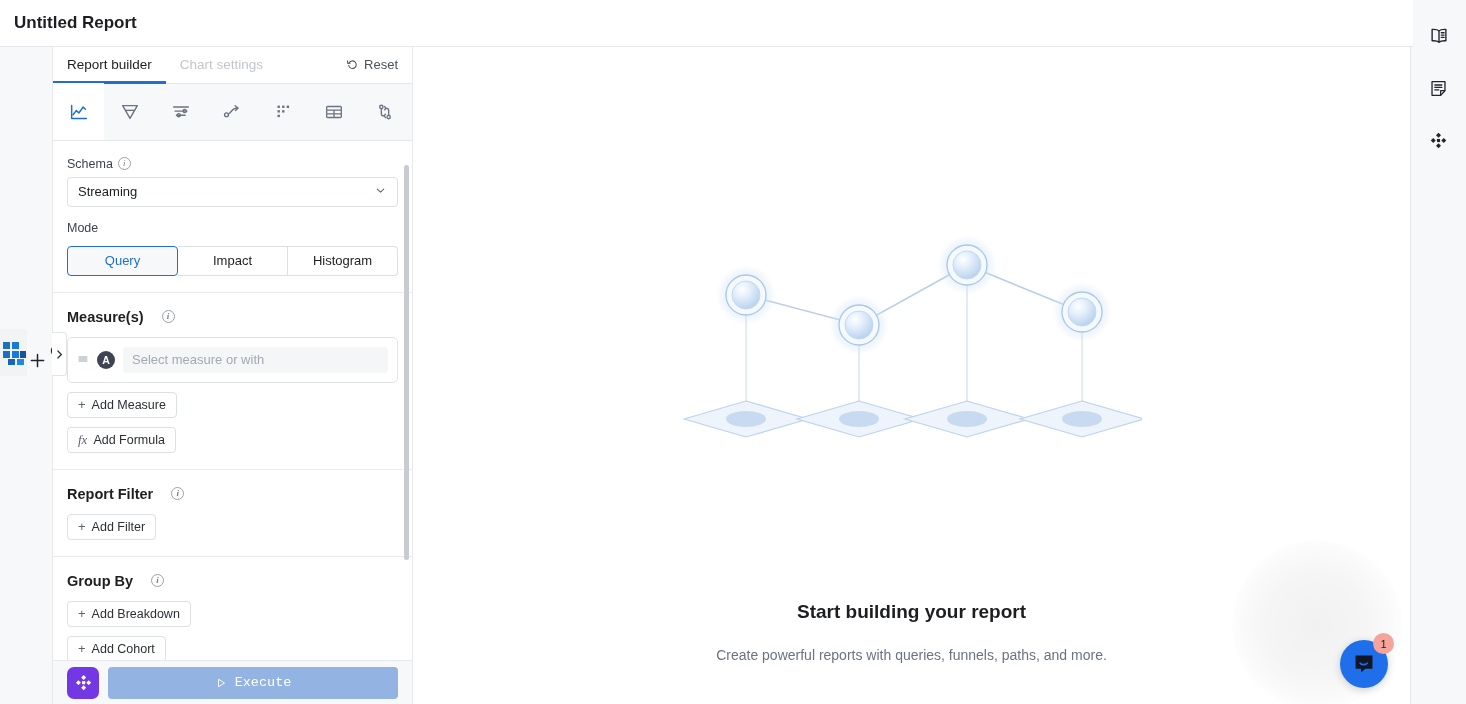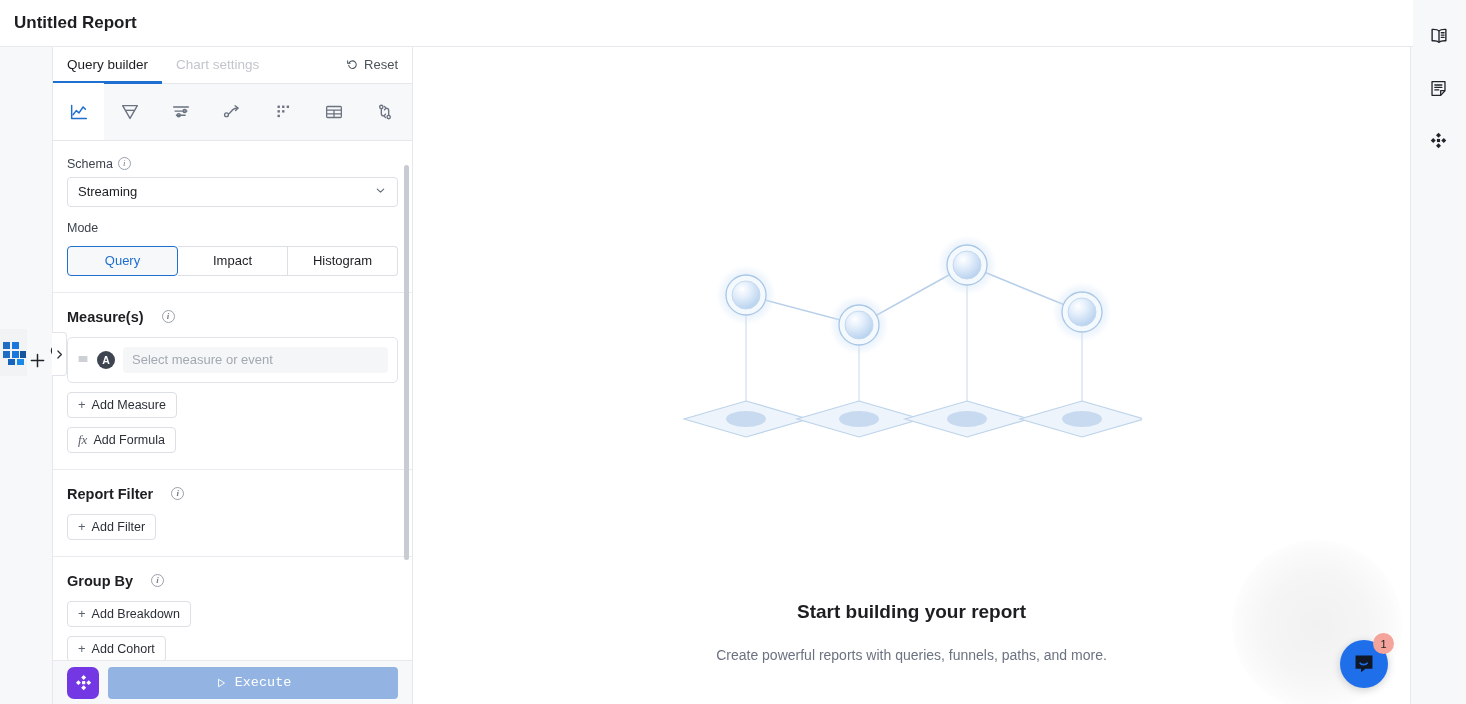--- a/index.html
+++ b/index.html
@@ -342,21 +342,21 @@
           <path d="M4 12h11M11 8l4 4-4 4M19 5v14"></path>
         </svg>
     </div>
   </div>
 
   <div class="title-wrap">Untitled Report</div>
 
   <div class="panel">
 
     <div class="tabs-row">
-      <div class="tab active">Query builder</div>
+      <div class="tab active">Report builder</div>
       <div class="tab disabled">Chart settings</div>
       <div class="reset-btn">
         <svg width="13" height="13" viewBox="0 0 24 24" fill="none" stroke="currentColor" stroke-width="1.9" stroke-linecap="round">
             <path d="M5.5 9.5A7 7 0 1 1 5 13.6"></path>
             <path d="M3 5.2v4.5h4.5"></path>
           </svg>
         <span>Reset</span>
       </div>
     </div>
 
@@ -443,21 +443,21 @@
           <span>Measure(s)</span>
           <span class="info-i">i</span>
         </div>
         <div class="measure-card">
           <span class="drag-handle">
             <svg width="12" height="12" viewBox="0 0 24 24" fill="none" stroke="currentColor" stroke-width="2" stroke-linecap="round">
                 <path d="M4 8h16M4 12h16M4 16h16"></path>
               </svg>
           </span>
           <span class="badge-a">A</span>
-          <span class="ghost-input">Select measure or event</span>
+          <span class="ghost-input">Select measure or with</span>
         </div>
         <div class="btnrow">
           <div class="mini-btn">
             <span class="pl">+</span>
             <span>Add Measure</span>
           </div>
           <div class="mini-btn">
             <span class="pl" style="font-family:'Liberation Serif',serif;font-style:italic;">fx</span>
             <span>Add Formula</span>
           </div>

